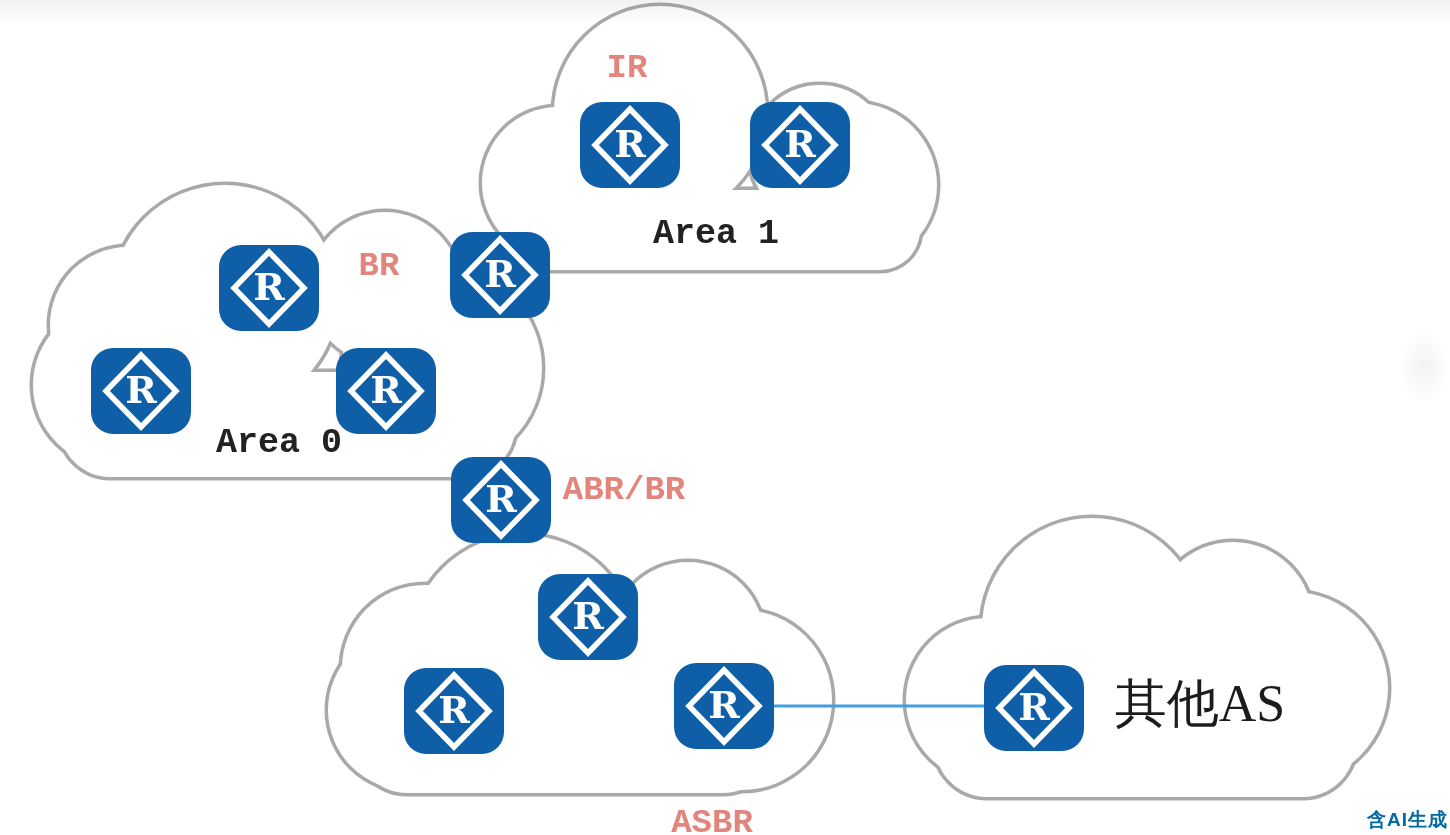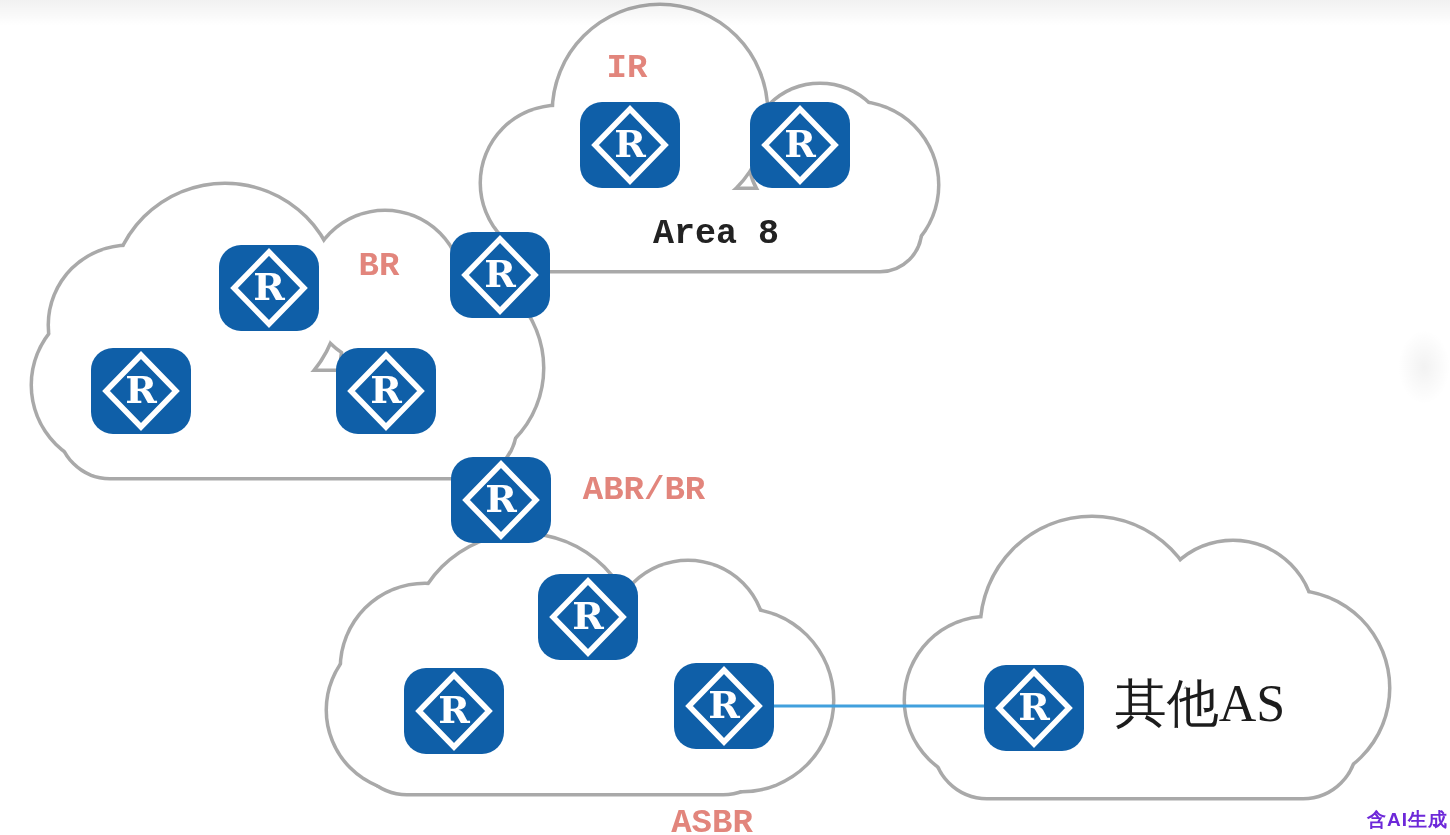--- a/index.html
+++ b/index.html
@@ -38,21 +38,21 @@
     font-family:"Liberation Mono","DejaVu Sans Mono",monospace;
   }
   .lbl.red{color:#e2857c;font-size:34px;font-weight:600;}
   .lbl.dark{color:#222222;font-size:35px;font-weight:600;}
   .lbl.cjk{
     color:#1c1c1c;font-size:52px;font-weight:500;
     font-family:"Liberation Serif","DejaVu Serif",serif;
   }
   .watermark{
     position:absolute;right:2px;bottom:2px;
-    color:#6d28d9;font-size:19px;font-weight:bold;letter-spacing:1px;margin-left:22px;
+    color:#0369a1;font-size:19px;font-weight:bold;letter-spacing:1px;margin-left:22px;
   }
 </style>
 </head>
 <body>
 
 <div class="stage">
 
   <svg class="canvas" width="1450" height="835" viewBox="0 0 1450 835">
     <defs>
       <g id="c-a1">
@@ -172,20 +172,21 @@
   </div>
   <div class="router" style="left:984px;top:665px">
     <svg viewBox="0 0 100 86">
         <polygon points="50,7 85,43 50,79 15,43"></polygon>
       </svg>
     <span class="router-letter">R</span>
   </div>
 
   <div class="lbl red" style="left:627px;top:68px">IR</div>
   <div class="lbl red" style="left:379px;top:266px">BR</div>
-  <div class="lbl red" style="left:644px;top:490px">ABR/BR</div>
+  <div class="lbl red" style="left:624px;top:490px">ABR/BR</div>
   <div class="lbl red" style="left:712px;top:823px">ASBR</div>
 
-  <div class="lbl dark" style="left:716px;top:234px">Area 8</div>
+  <div class="lbl dark" style="left:716px;top:234px">Area 1</div>
+  <div class="lbl dark" style="left:279px;top:443px">Area 0</div>
   <div class="lbl cjk" style="left:1200px;top:704px">其他AS</div>
 
   <div class="watermark">含AI生成</div>
 </div>
 
 </body></html>

